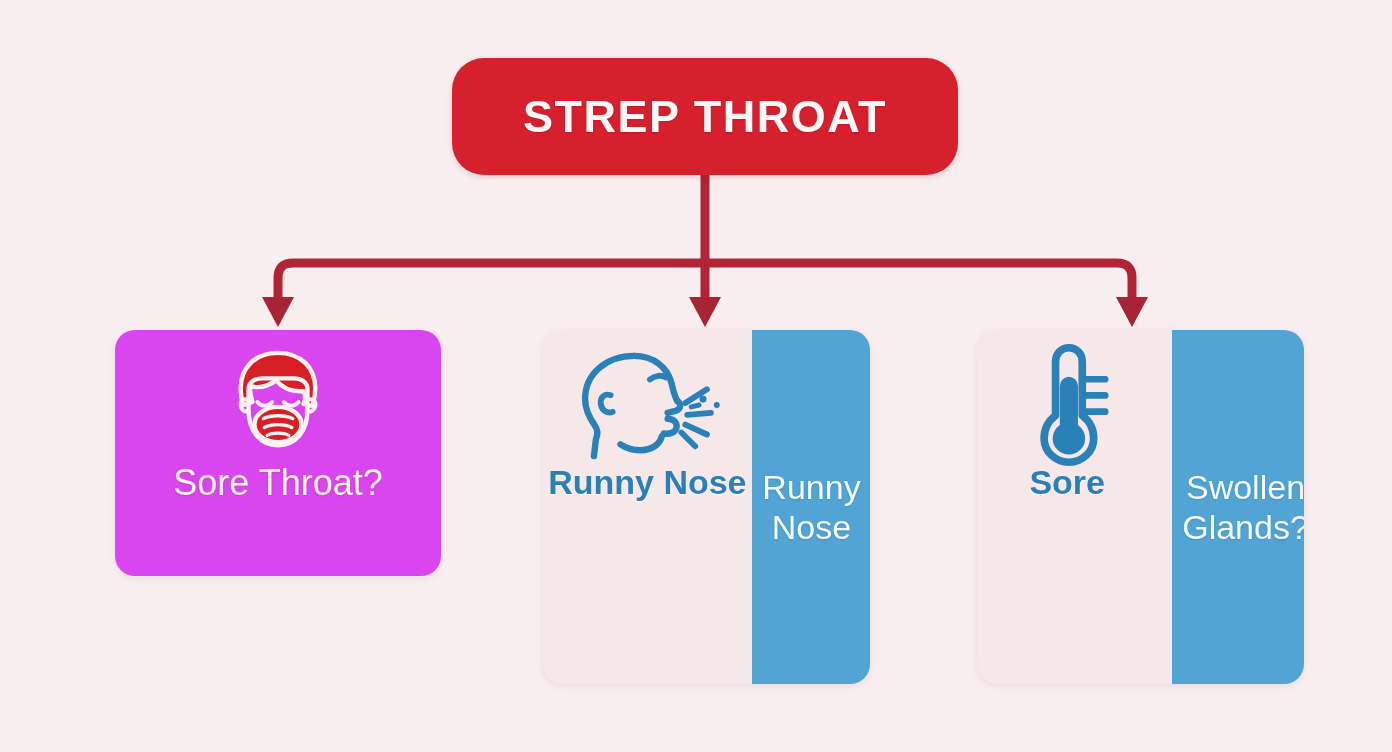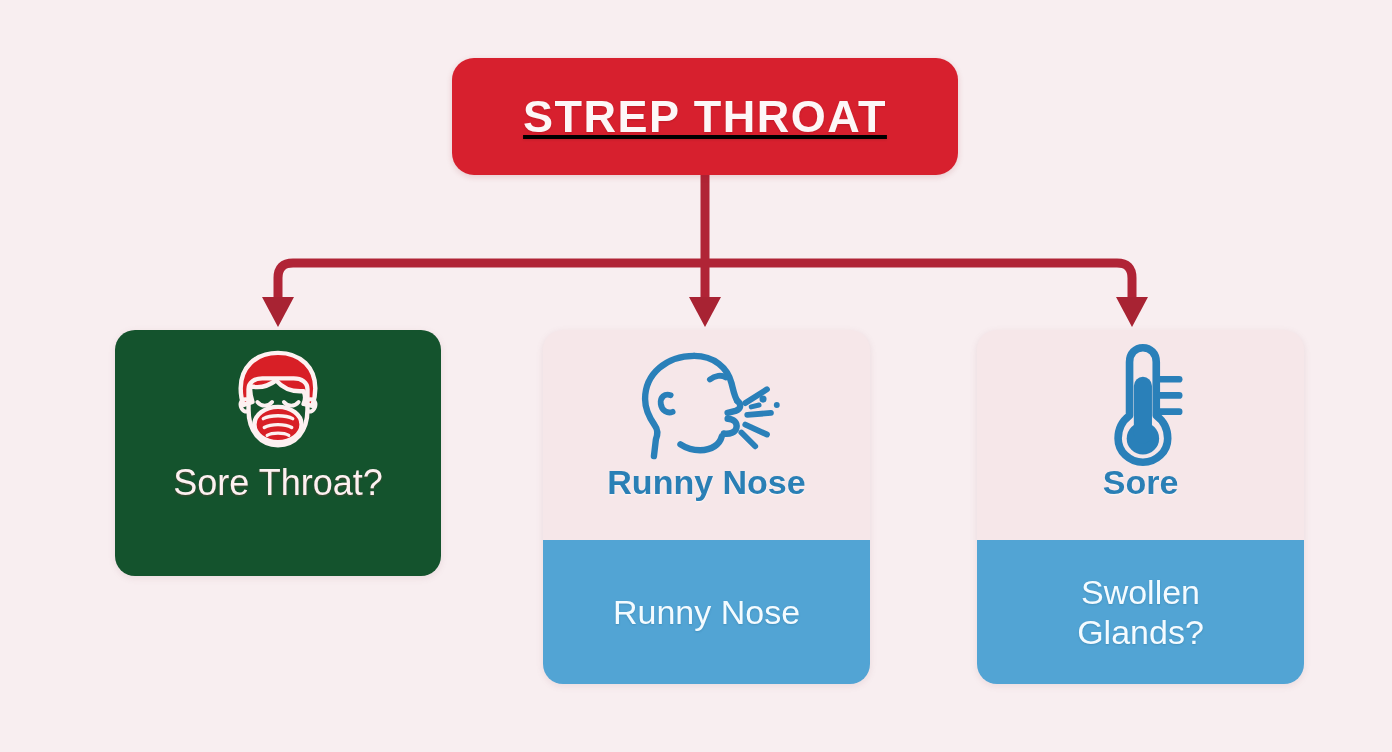--- a/index.html
+++ b/index.html
@@ -30,26 +30,25 @@
   }
 
   
   .root-node {
     position: absolute;
     left: 452px;
     top: 58px;
     width: 506px;
     height: 117px;
     background: #d7202e;
-    border-radius: 22px;
+    border-radius: 32px;
     display: flex;
     align-items: center;
     justify-content: center;
     box-shadow: 0 2px 6px rgba(140,20,30,0.16);
-    text-decoration: underline;
   }
   .root-label {
     color: #fdf7f7;
     font-size: 45px;
     font-weight: bold;
     letter-spacing: 1.5px;
     text-shadow: 0 1px 2px rgba(120,10,20,0.25);
     white-space: nowrap;
   }
 
@@ -60,21 +59,21 @@
     overflow: hidden;
     box-shadow: 0 2px 7px rgba(150,100,110,0.14);
   }
 
   
   #card-sore-throat {
     left: 115px;
     top: 330px;
     width: 326px;
     height: 246px;
-    background: #14532d;
+    background: #d946ef;
     display: flex;
     flex-direction: column;
     align-items: center;
     justify-content: flex-start;
     padding-top: 14px;
   }
   .sore-icon-wrap {
     width: 120px;
     height: 112px;
     display: flex;
@@ -90,21 +89,21 @@
     text-shadow: 0 1px 2px rgba(170,60,65,0.35);
   }
 
   
   .card-split {
     top: 330px;
     width: 327px;
     height: 354px;
     background: #f6e7e9;
     display: flex;
-    flex-direction: column;
+    flex-direction: row;
     justify-content: center;
   }
   #card-runny-nose { left: 543px; }
   #card-fever { left: 977px; }
 
   .card-top {
     flex: 0 0 210px;
     display: flex;
     flex-direction: column;
     align-items: center;

